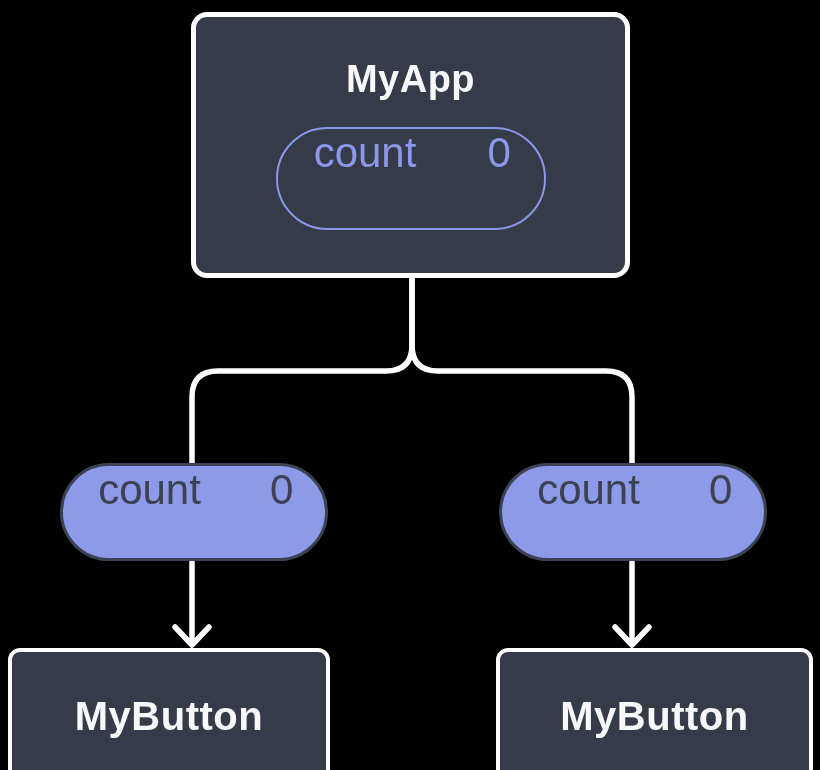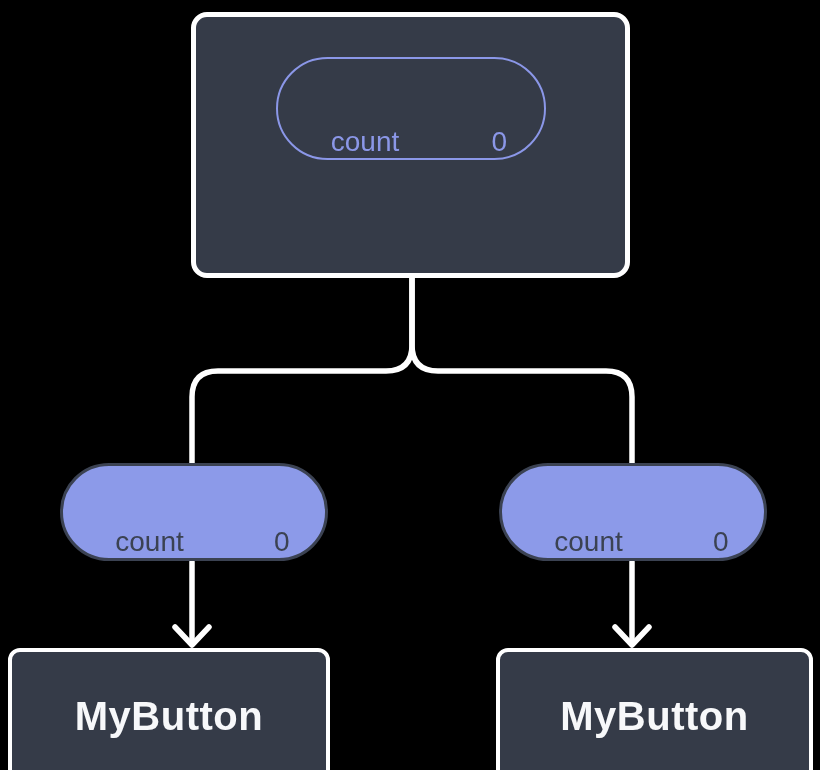--- a/index.html
+++ b/index.html
@@ -49,25 +49,25 @@
     padding-top: 40px;
   }
   .app-title {
     color: var(--text-light);
     font-size: 38px; font-weight: 700;
     line-height: 44px;
     letter-spacing: 0.5px;
     margin-bottom: 26px;
   }
   .pill {
-    display: flex; align-items: flex-end;
+    display: flex; align-items: flex-start;
     border-radius: 60px;
     overflow: hidden;
     z-index: 2;
-    font-size: 28px;
+    font-size: 42px;
   }
   .pill .cell-name {
     width: 173px;
     display: flex; align-items: center; justify-content: center;
   }
   .pill .cell-value {
     flex: 1;
     display: flex; align-items: center; justify-content: center;
   }
   .pill .divider { width: 2.5px; }
@@ -111,20 +111,21 @@
   <svg class="connectors" viewBox="0 0 820 770" xmlns="http://www.w3.org/2000/svg">
     <path d="M412 278 L412 345 Q412 371 386 371 L218 371 Q192 371 192 397 L192 464"></path>
     <path d="M412 278 L412 345 Q412 371 438 371 L606 371 Q632 371 632 397 L632 464"></path>
     <path d="M192 562 L192 640"></path>
     <path d="M175 627 L192 645 L209 627"></path>
     <path d="M632 562 L632 640"></path>
     <path d="M615 627 L632 645 L649 627"></path>
   </svg>
 
   <div class="node app-node">
+    <div class="app-title">MyApp</div>
     <div class="pill pill-outline">
       <span class="cell-name">count</span>
       <span class="divider"></span>
       <span class="cell-value">0</span>
     </div>
   </div>
 
   <div class="pill pill-solid pill-left">
     <span class="cell-name">count</span>
     <span class="divider"></span>

